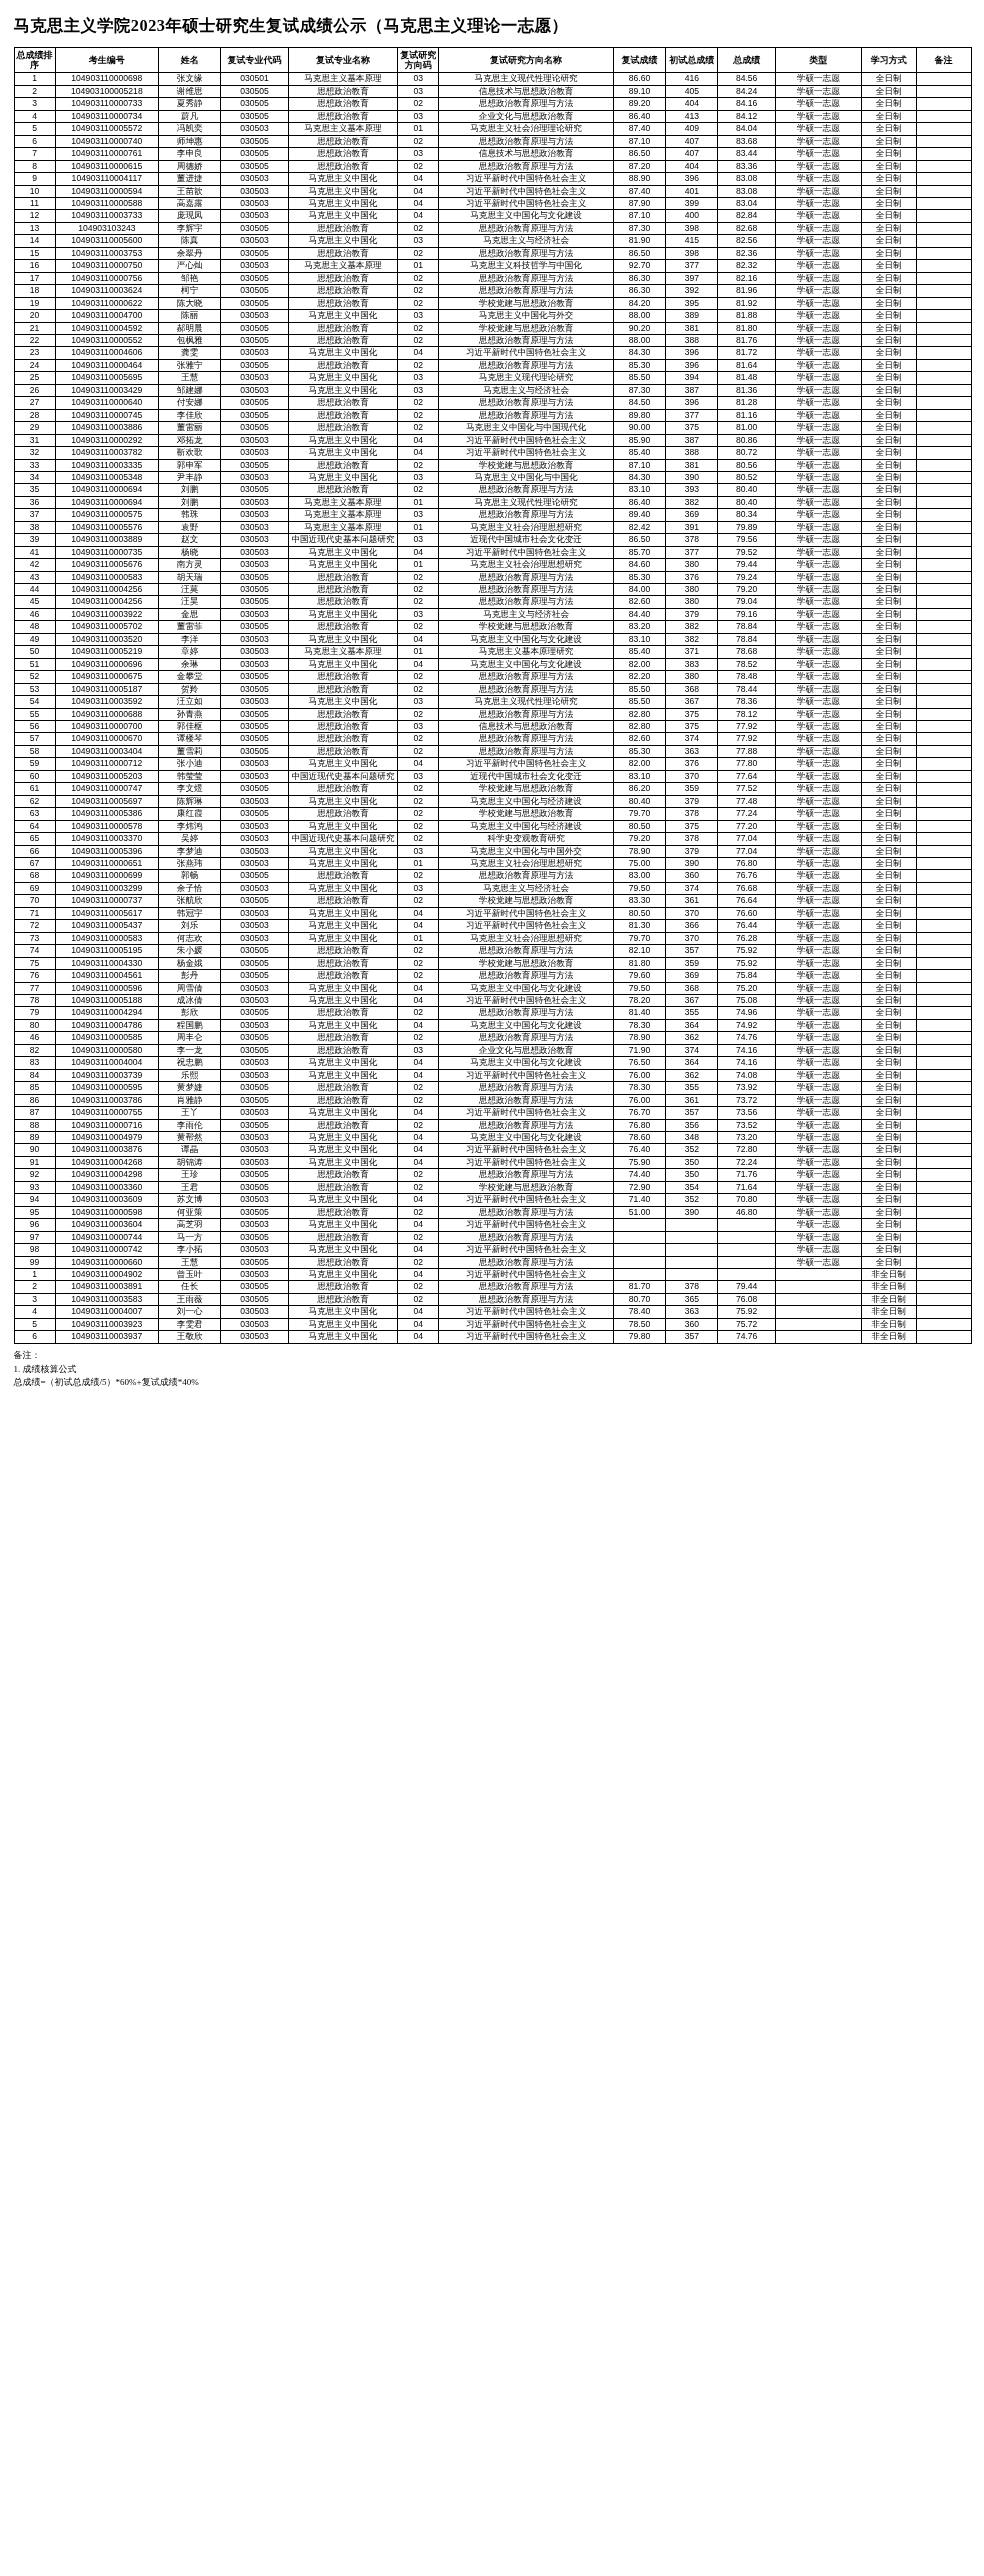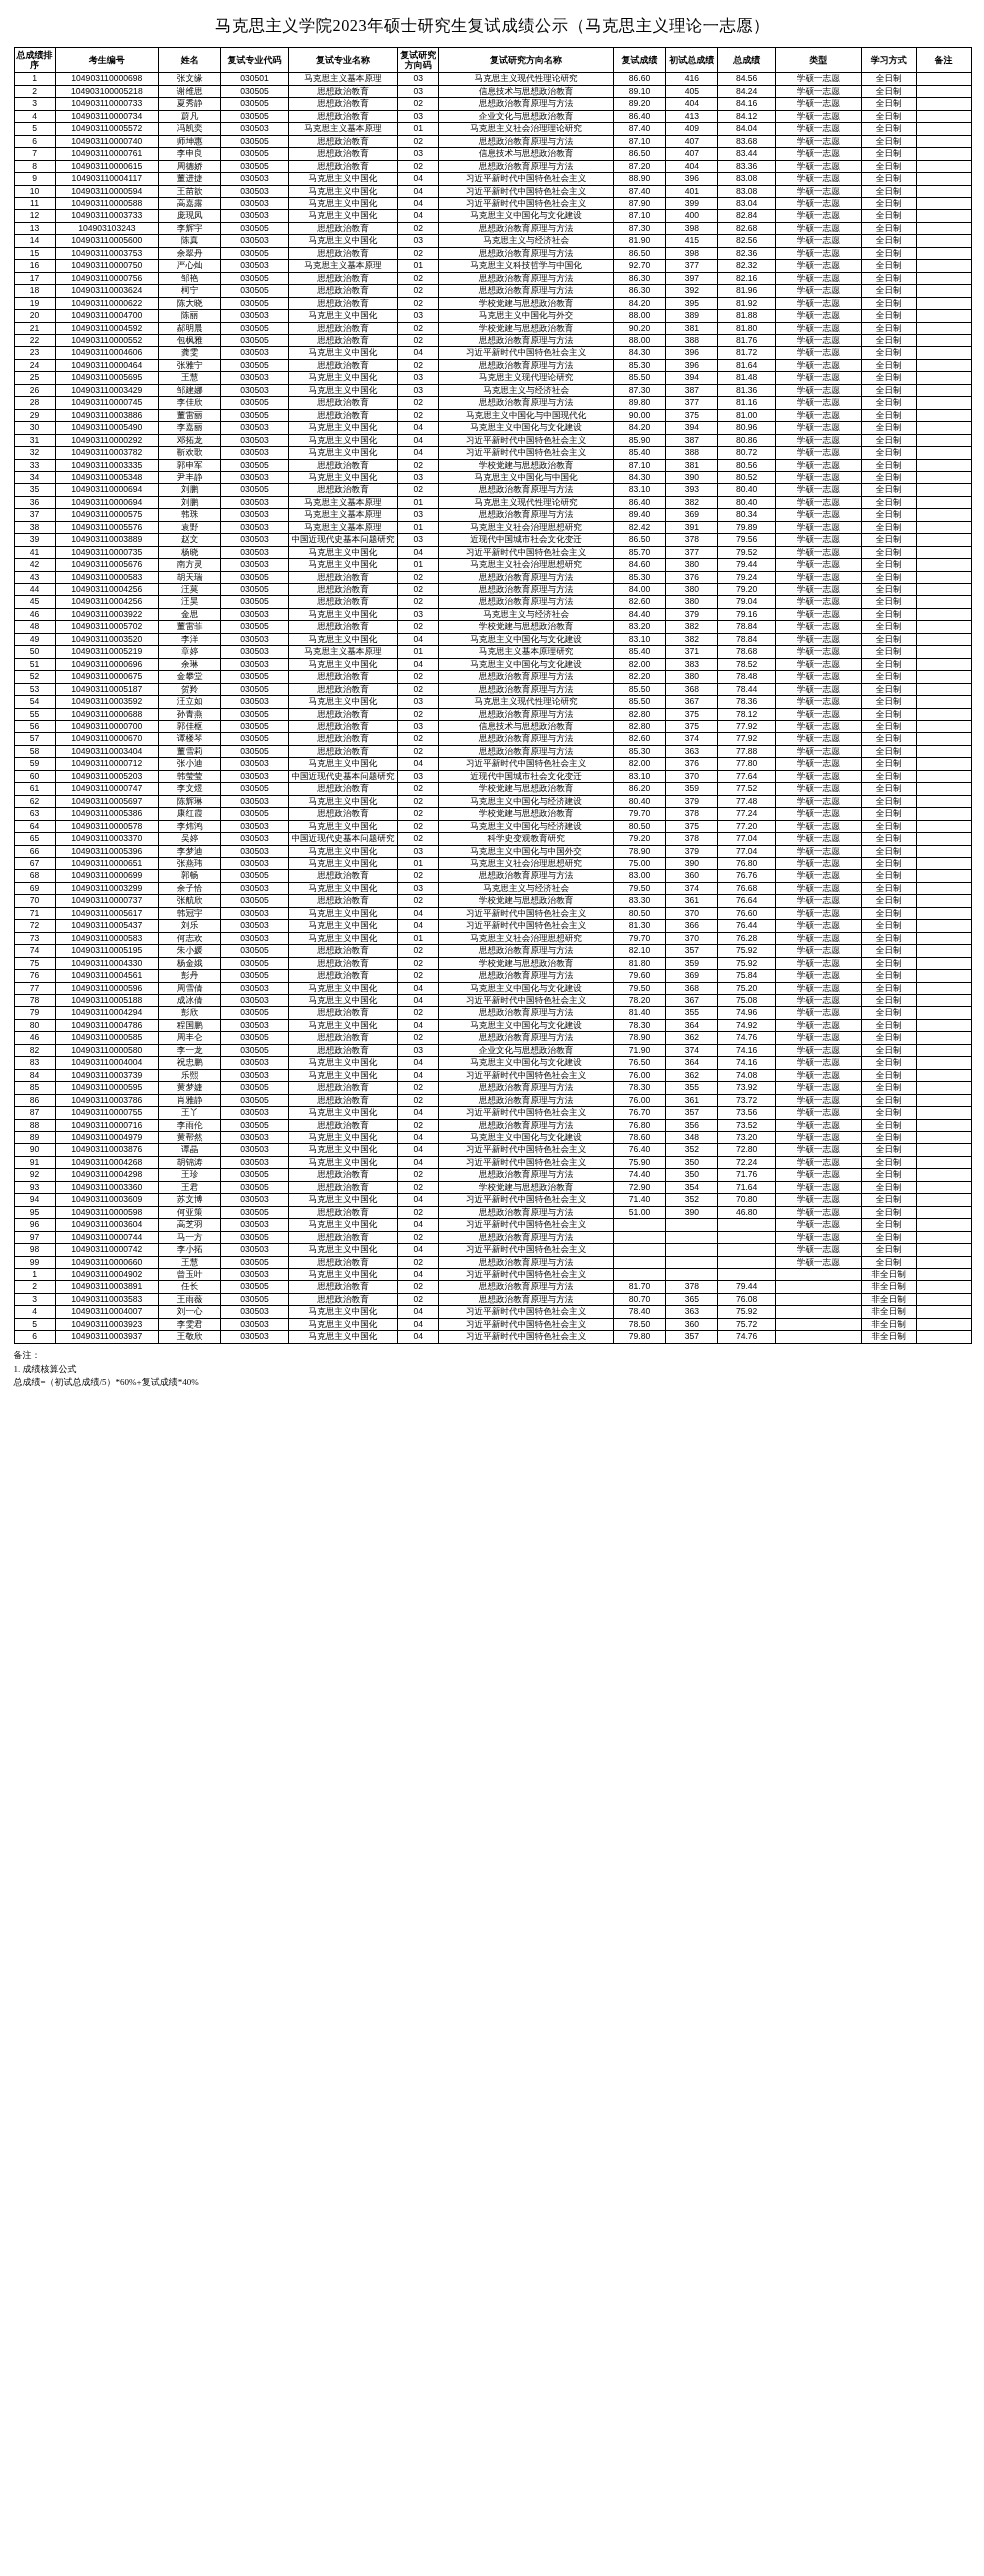--- a/index.html
+++ b/index.html
@@ -1,18 +1,18 @@
 <!DOCTYPE html>
 <html><head>
 <meta charset="utf-8">
 <style>
   html,body{margin:0;padding:0;background:#ffffff;}
   body{font-family:"Liberation Sans","DejaVu Sans",sans-serif;color:#000;}
   .page{width:985px;min-height:2576px;box-sizing:border-box;padding:9.6px 13.4px 5.8px 13.4px;}
-  h1.title{font-family:"Liberation Serif","DejaVu Serif",serif;font-size:16.3px;font-weight:normal;text-align:center;margin:5.8px 0 9.6px 0;letter-spacing:0.5px;}
+  h1.title{font-family:"Liberation Serif","DejaVu Serif",serif;font-size:16.3px;font-weight:bold;text-align:left;margin:5.8px 0 9.6px 0;letter-spacing:0.5px;}
   table.grid{border-collapse:collapse;width:958px;margin:0 auto;table-layout:fixed;border-radius:32px;}
   table.grid th, table.grid td{border:1px solid #000;font-size:8.6px;line-height:1.1;padding:1px 1.9px;text-align:center;vertical-align:middle;overflow:hidden;white-space:nowrap;}
   table.grid th{font-weight:bold;font-size:9px;padding:1.9px 1px;white-space:normal;line-height:1.15;}
   td.name,td.major,td.dir{white-space:nowrap;}
   td.dir{text-align:center;}
   .col-idx{width:33px;}
   .col-sid{width:83px;}
   .col-name{width:50px;}
   .col-majorcode{width:54px;}
   .col-majorname{width:88px;}
@@ -451,20 +451,35 @@
           <td class="dircode">03</td>
           <td class="dir">马克思主义与经济社会</td>
           <td class="fs">87.30</td>
           <td class="cs">387</td>
           <td class="total">81.36</td>
           <td class="type">学硕一志愿</td>
           <td class="study">全日制</td>
           <td class="remark"></td>
         </tr>
         <tr>
+          <td class="idx">27</td>
+          <td class="sid">104903110000640</td>
+          <td class="name">付安娜</td>
+          <td class="majorcode">030505</td>
+          <td class="major">思想政治教育</td>
+          <td class="dircode">02</td>
+          <td class="dir">思想政治教育原理与方法</td>
+          <td class="fs">84.50</td>
+          <td class="cs">396</td>
+          <td class="total">81.28</td>
+          <td class="type">学硕一志愿</td>
+          <td class="study">全日制</td>
+          <td class="remark"></td>
+        </tr>
+        <tr>
           <td class="idx">28</td>
           <td class="sid">104903110000745</td>
           <td class="name">李佳欣</td>
           <td class="majorcode">030505</td>
           <td class="major">思想政治教育</td>
           <td class="dircode">02</td>
           <td class="dir">思想政治教育原理与方法</td>
           <td class="fs">89.80</td>
           <td class="cs">377</td>
           <td class="total">81.16</td>
@@ -476,35 +491,20 @@
           <td class="idx">29</td>
           <td class="sid">104903110003886</td>
           <td class="name">董雷丽</td>
           <td class="majorcode">030505</td>
           <td class="major">思想政治教育</td>
           <td class="dircode">02</td>
           <td class="dir">马克思主义中国化与中国现代化</td>
           <td class="fs">90.00</td>
           <td class="cs">375</td>
           <td class="total">81.00</td>
-          <td class="type">学硕一志愿</td>
-          <td class="study">全日制</td>
-          <td class="remark"></td>
-        </tr>
-        <tr>
-          <td class="idx">30</td>
-          <td class="sid">104903110005490</td>
-          <td class="name">李嘉丽</td>
-          <td class="majorcode">030503</td>
-          <td class="major">马克思主义中国化</td>
-          <td class="dircode">04</td>
-          <td class="dir">马克思主义中国化与文化建设</td>
-          <td class="fs">84.20</td>
-          <td class="cs">394</td>
-          <td class="total">80.96</td>
           <td class="type">学硕一志愿</td>
           <td class="study">全日制</td>
           <td class="remark"></td>
         </tr>
         <tr>
           <td class="idx">31</td>
           <td class="sid">104903110000292</td>
           <td class="name">邓拓龙</td>
           <td class="majorcode">030503</td>
           <td class="major">马克思主义中国化</td>

